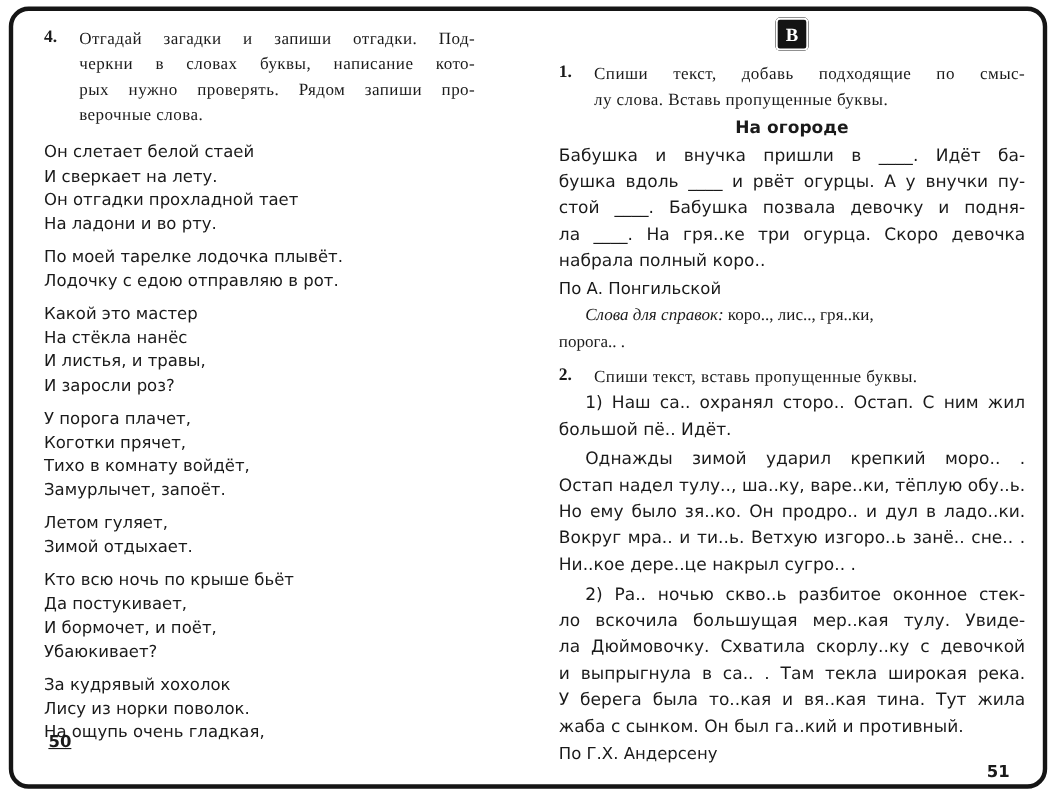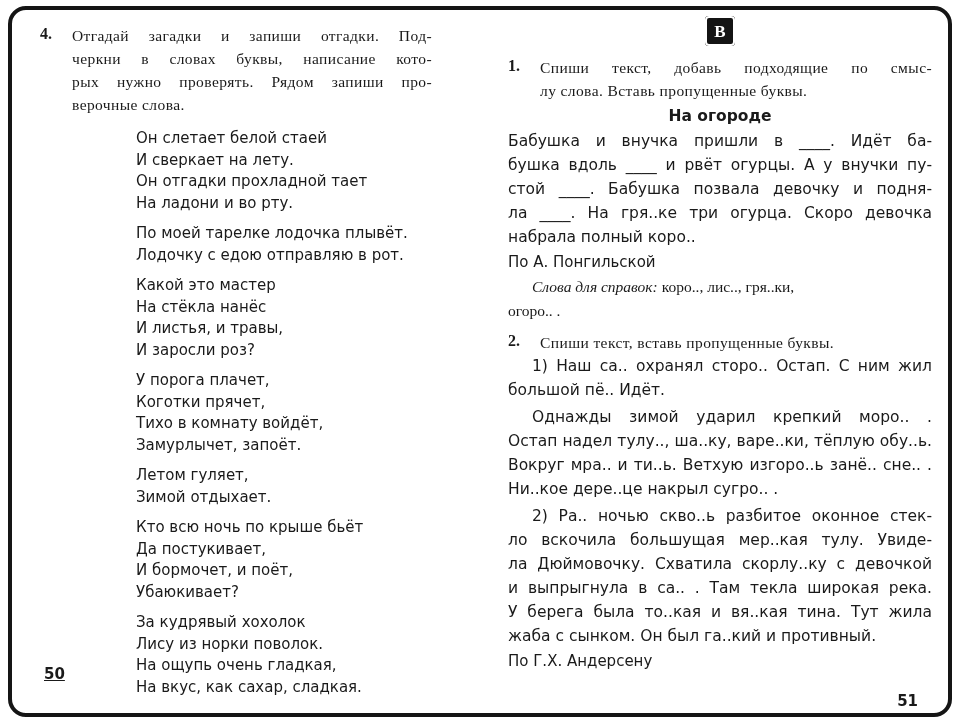--- a/index.html
+++ b/index.html
@@ -22,21 +22,21 @@
   .task-num{flex:none;width:27px;font-family:"Liberation Serif", serif;
     font-weight:bold;font-size:16px;padding-top:1px;}
   .instr{flex:1;font-family:"Liberation Serif", serif;font-size:15.5px;
     line-height:23px;letter-spacing:0.4px;}
 
   .line{text-align:left;}
   .jl{text-align:justify;text-align-last:justify;}
   .ind{text-indent:24px;}
 
   
-  .riddles{margin-top:12px;margin-left:96px;font-size:15px;line-height:21.5px;}
+  .riddles{margin-top:12px;font-size:15px;line-height:21.5px;}
   .stanza{margin-bottom:9px;}
 
   
   .variant-badge{width:30px;height:30px;margin:0 auto 10px auto;
     background:#141414;border-radius:4px;
     box-shadow:inset 0 0 0 2px #ffffff, inset 0 0 0 4px #141414;
     display:flex;align-items:center;justify-content:center;}
   .variant-badge span{color:#fff;font-weight:bold;font-size:17px;
     font-family:"Liberation Serif", serif;line-height:1;}
 
@@ -98,21 +98,20 @@
         <div class="stanza">
           <div class="line">Кто всю ночь по крыше бьёт</div>
           <div class="line">Да постукивает,</div>
           <div class="line">И бормочет, и поёт,</div>
           <div class="line">Убаюкивает?</div>
         </div>
         <div class="stanza">
           <div class="line">За кудрявый хохолок</div>
           <div class="line">Лису из норки поволок.</div>
           <div class="line">На ощупь очень гладкая,</div>
-          <div class="line">На вкус, как сахар, сладкая.</div>
         </div>
       </div>
   </div>
 
   <div class="col right">
     <div class="variant-badge">
       <span>В</span>
     </div>
 
     <div class="task">
@@ -129,39 +128,40 @@
           <div class="line jl">бушка вдоль ____ и рвёт огурцы. А у внучки пу-</div>
           <div class="line jl">стой ____. Бабушка позвала девочку и подня-</div>
           <div class="line jl">ла ____. На гря..ке три огурца. Скоро девочка</div>
           <div class="line">набрала полный коро..</div>
         </div>
       <div class="attr">По А. Понгильской</div>
       <div class="ref">
         <div class="line ind">
           <span class="italic">Слова для справок:</span><span> коро.., лис.., гря..ки,</span>
         </div>
-        <div class="line">огоро.. .</div>
+        <div class="line">порога.. .</div>
       </div>
     </div>
 
     <div class="task">
       <div class="task-head">
         <span class="task-num">2.</span>
         <div class="instr" id="t2-instr">
             <div class="line">Спиши текст, вставь пропущенные буквы.</div>
           </div>
       </div>
       <div class="body" id="t2-paras">
           <div class="para">
             <div class="line jl ind">1) Наш са.. охранял сторо.. Остап. С ним жил</div>
             <div class="line">большой пё.. Идёт.</div>
           </div>
           <div class="para">
             <div class="line jl ind">Однажды зимой ударил крепкий моро.. .</div>
             <div class="line jl">Остап надел тулу.., ша..ку, варе..ки, тёплую обу..ь.</div>
+            <div class="line jl">Но ему было зя..ко. Он продро.. и дул в ладо..ки.</div>
             <div class="line jl">Вокруг мра.. и ти..ь. Ветхую изгоро..ь занё.. сне.. .</div>
             <div class="line">Ни..кое дере..це накрыл сугро.. .</div>
           </div>
           <div class="para">
             <div class="line jl ind">2) Ра.. ночью скво..ь разбитое оконное стек-</div>
             <div class="line jl">ло вскочила большущая мер..кая тулу. Увиде-</div>
             <div class="line jl">ла Дюймовочку. Схватила скорлу..ку с девочкой</div>
             <div class="line jl">и выпрыгнула в са.. . Там текла широкая река.</div>
             <div class="line jl">У берега была то..кая и вя..кая тина. Тут жила</div>
             <div class="line">жаба с сынком. Он был га..кий и противный.</div>

